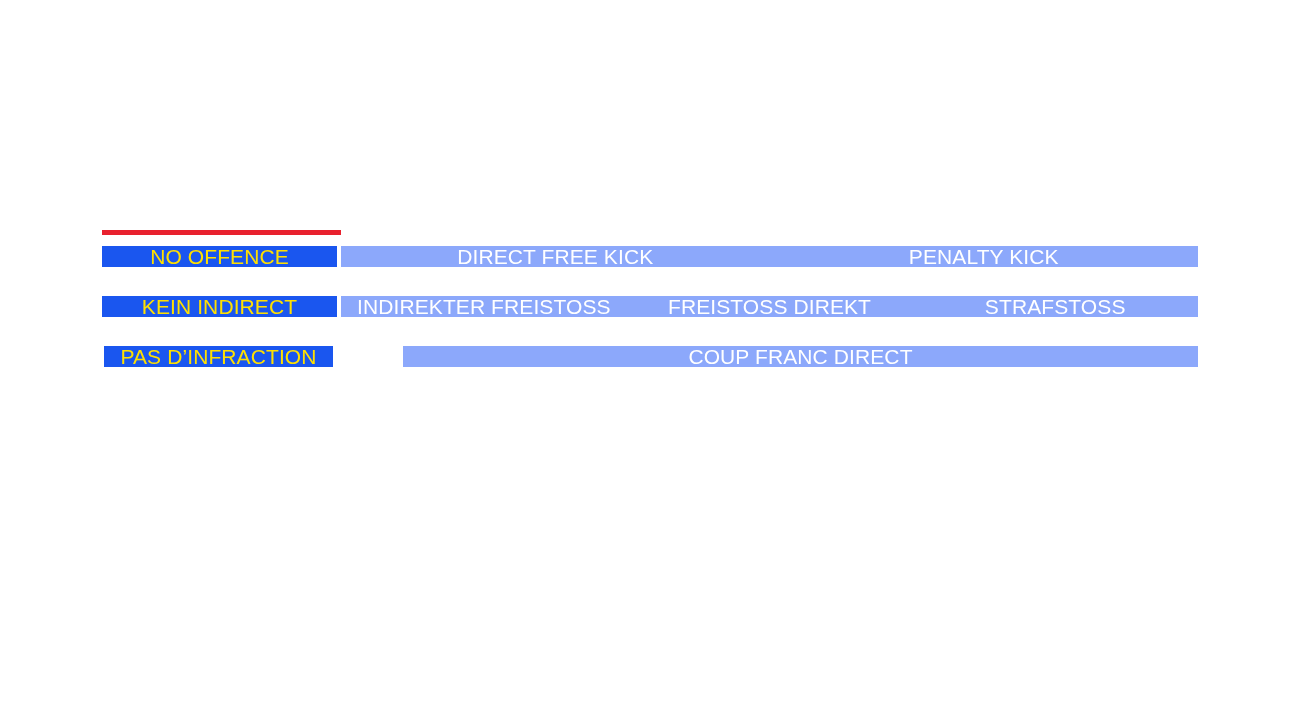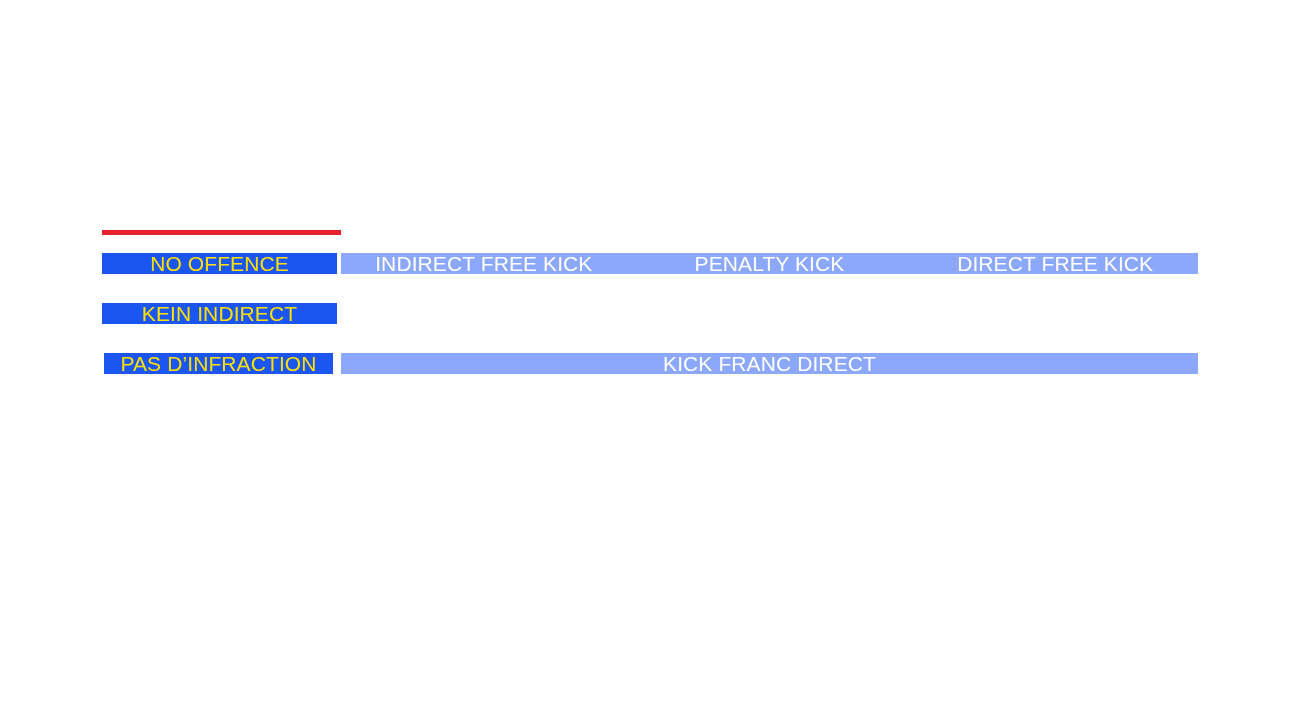--- a/index.html
+++ b/index.html
@@ -41,24 +41,25 @@
     left: 102px;
     top: 246px;
     width: 1096px;
   }
 
   .lang-row {
     position: relative;
     height: 35px;
     margin-bottom: 15px;
     display: flex;
-    align-items: center;
+    align-items: flex-start;
   }
   .lang-row:last-child {
     margin-bottom: 12px;
+    gap: 31px;
   }
 
   
   .cell-primary {
     width: 235px;
     flex: 0 0 235px;
     background: #1A56EF;
     display: flex;
     align-items: center;
     justify-content: center;
@@ -122,44 +123,52 @@
 
   <div class="lang-table">
 
     <div class="lang-row row-en">
       <div class="cell-primary">
         <span class="cell-text">NO OFFENCE</span>
       </div>
       <div class="cell-gap"></div>
       <div class="cell-group">
         <div class="cell-secondary">
-          <span class="cell-text">INDIRECT FREE KICK</span>
+          <span class="cell-text">DIRECT FREE KICK</span>
         </div>
         <div class="cell-secondary">
           <span class="cell-text">PENALTY KICK</span>
-        </div>
-        <div class="cell-secondary">
-          <span class="cell-text">DIRECT FREE KICK</span>
         </div>
       </div>
     </div>
 
     <div class="lang-row row-de">
       <div class="cell-primary">
         <span class="cell-text">KEIN INDIRECT</span>
       </div>
       <div class="cell-gap"></div>
+      <div class="cell-group">
+        <div class="cell-secondary">
+          <span class="cell-text">INDIREKTER FREISTOSS</span>
+        </div>
+        <div class="cell-secondary">
+          <span class="cell-text">FREISTOSS DIREKT</span>
+        </div>
+        <div class="cell-secondary">
+          <span class="cell-text">STRAFSTOSS</span>
+        </div>
+      </div>
     </div>
 
     <div class="lang-row row-fr">
       <div class="cell-primary">
         <span class="cell-text">PAS D’INFRACTION</span>
       </div>
       <div class="cell-gap"></div>
       <div class="cell-group">
         <div class="cell-secondary">
-          <span class="cell-text">KICK FRANC DIRECT</span>
+          <span class="cell-text">COUP FRANC DIRECT</span>
         </div>
       </div>
     </div>
 
   </div>
 </div>
 
 </body></html>

